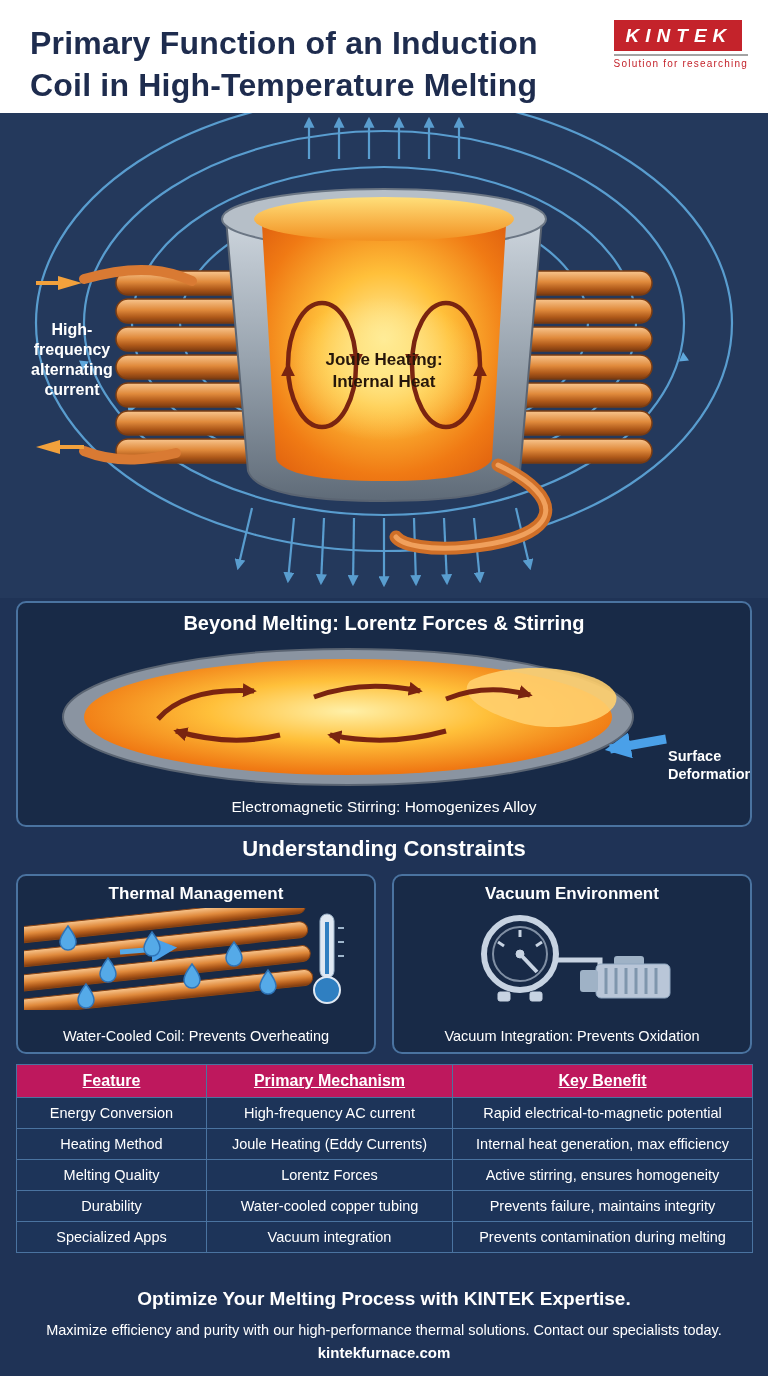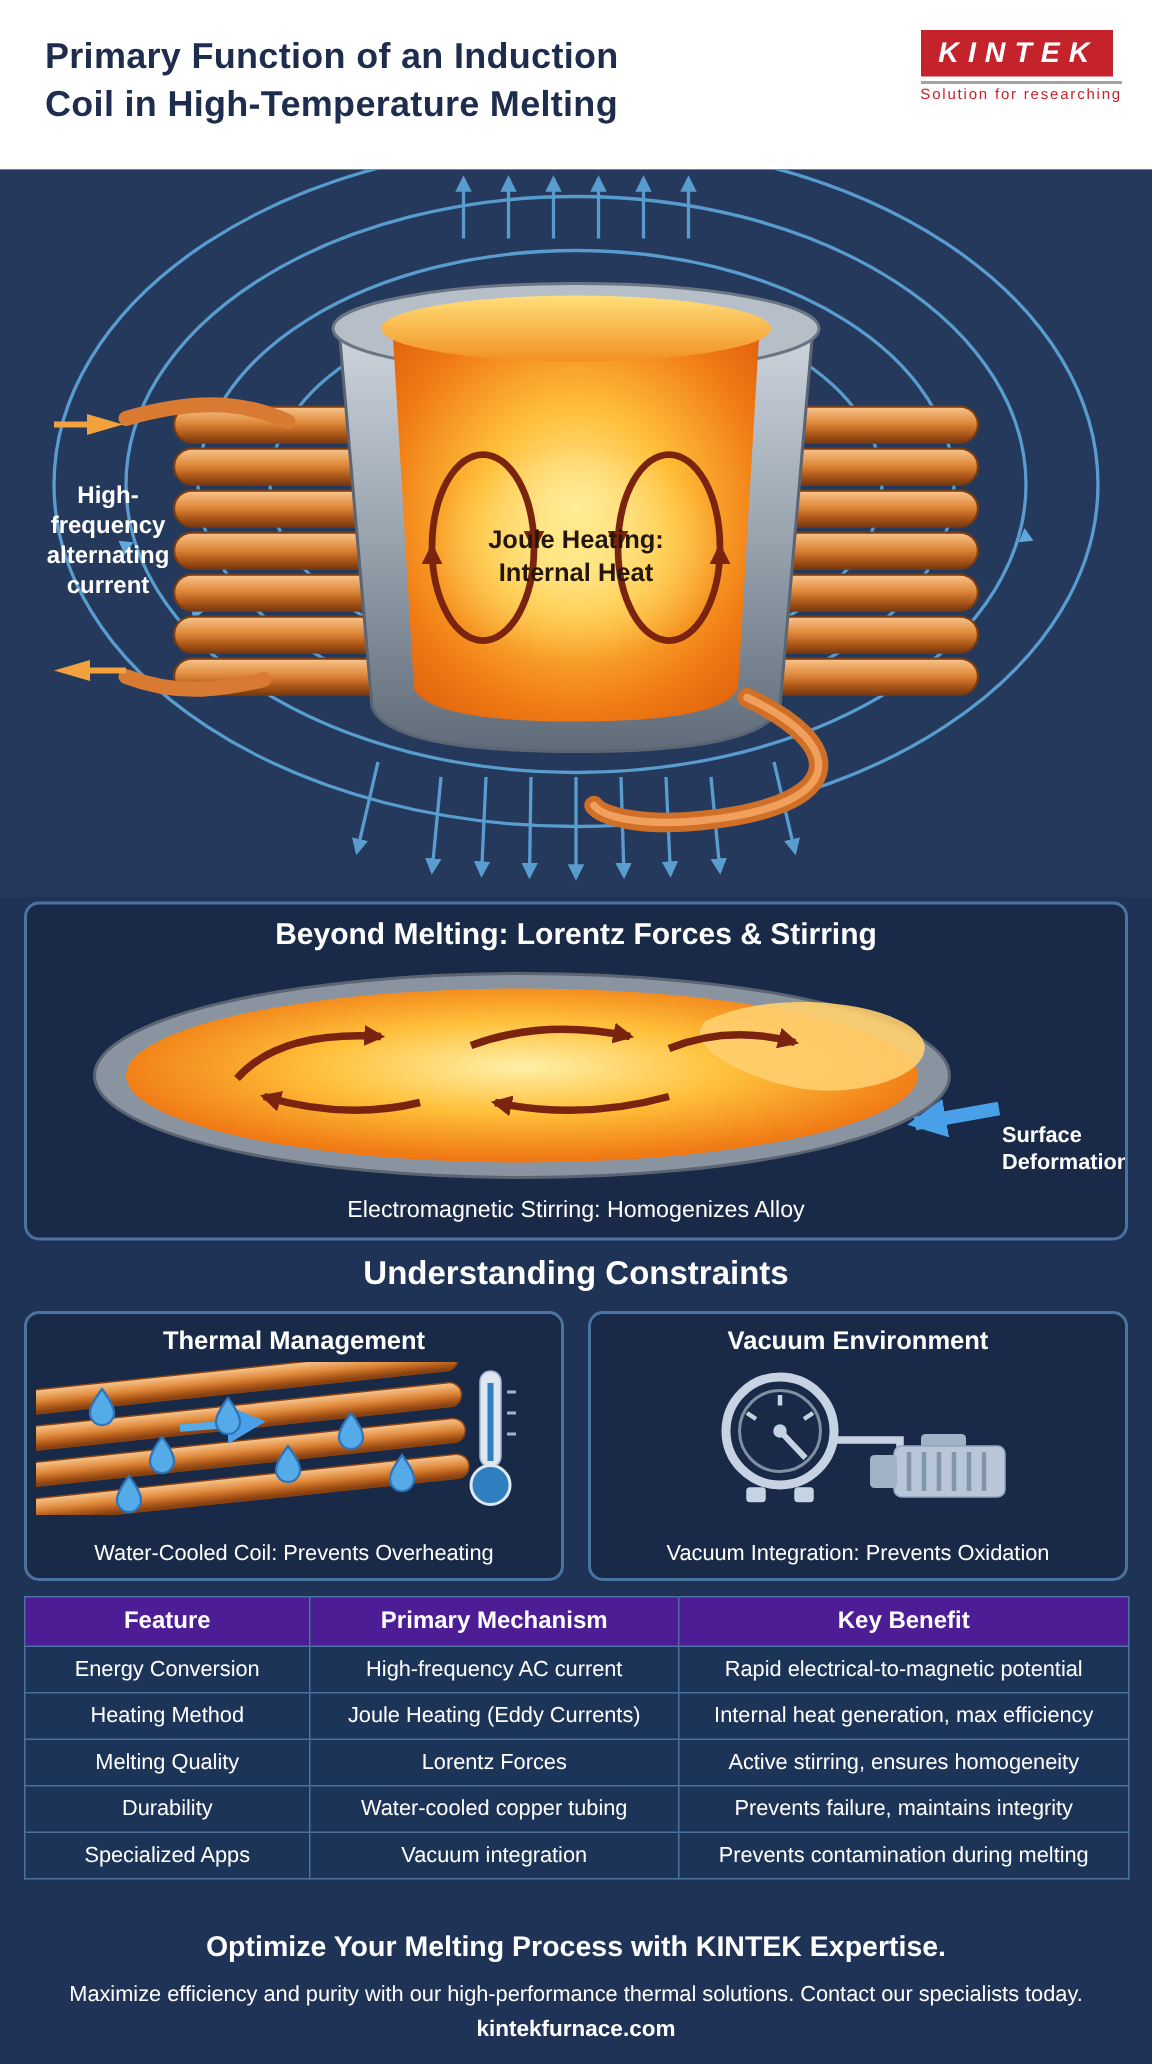--- a/index.html
+++ b/index.html
@@ -1,21 +1,21 @@
 <!DOCTYPE html>
 <html><head>
 <meta charset="utf-8">
 <style>
   html,body{margin:0;padding:0;background:#10203a;}
   .page{position:relative;width:768px;height:1376px;margin:0 auto;overflow:hidden;
         background:#1f3356;font-family:"Liberation Sans",sans-serif;color:#fff;}
   
   .hdr{position:absolute;top:0;left:0;width:768px;height:113px;background:#ffffff;}
   .title{position:absolute;left:30px;top:22px;color:#1e2c4e;font-weight:700;
-         font-size:24px;line-height:1.32;letter-spacing:.2px;}
+         font-size:32px;line-height:1.32;letter-spacing:.2px;}
   .logo{position:absolute;right:20px;top:20px;text-align:left;}
   .logo-box{background:#c4232b;color:#fff;font-weight:700;font-style:italic;font-size:19px;
             letter-spacing:6px;padding:5px 10px 4px 12px;display:inline-block;}
   .logo-tag{color:#c4232b;font-size:10px;margin-top:3px;border-top:2px solid #a3a3a3;
             padding-top:2px;letter-spacing:1.2px;}
   
   .hero{position:absolute;top:113px;left:0;width:768px;height:485px;}
   
   .panel{position:absolute;background:#182a47;border:2px solid #4a73a0;border-radius:10px;
          box-sizing:border-box;}
@@ -29,21 +29,21 @@
   .cp .panel-title{font-size:17px;margin-top:8px;}
   .cp .caption{font-size:14.5px;bottom:8px;}
   .cp-left{left:16px;}
   .cp-right{left:392px;}
   
   .tblwrap{position:absolute;top:1064px;left:16px;width:736px;}
   table{border-collapse:collapse;width:736px;table-layout:fixed;}
   col.c1{width:190px;} col.c2{width:246px;} col.c3{width:300px;}
   th,td{border:1.5px solid #4a73a0;text-align:center;color:#fff;padding:7px 4px;
         font-size:14.5px;overflow:hidden;white-space:nowrap;}
-  th{font-weight:700;font-size:16px;background:#4c1d95;}
+  th{font-weight:700;font-size:16px;background:#be185d;text-decoration:underline;}
   td{background:#1d3459;}
   
   .footer{position:absolute;top:1288px;left:0;width:768px;text-align:center;}
   .f1{font-weight:700;font-size:19px;margin-bottom:7px;}
   .f2{font-size:14.5px;margin-bottom:6px;margin-top:12px;}
   .f3{font-weight:700;font-size:15px;}
   svg text{font-family:"Liberation Sans",sans-serif;}
 </style>
 </head>
 <body>

